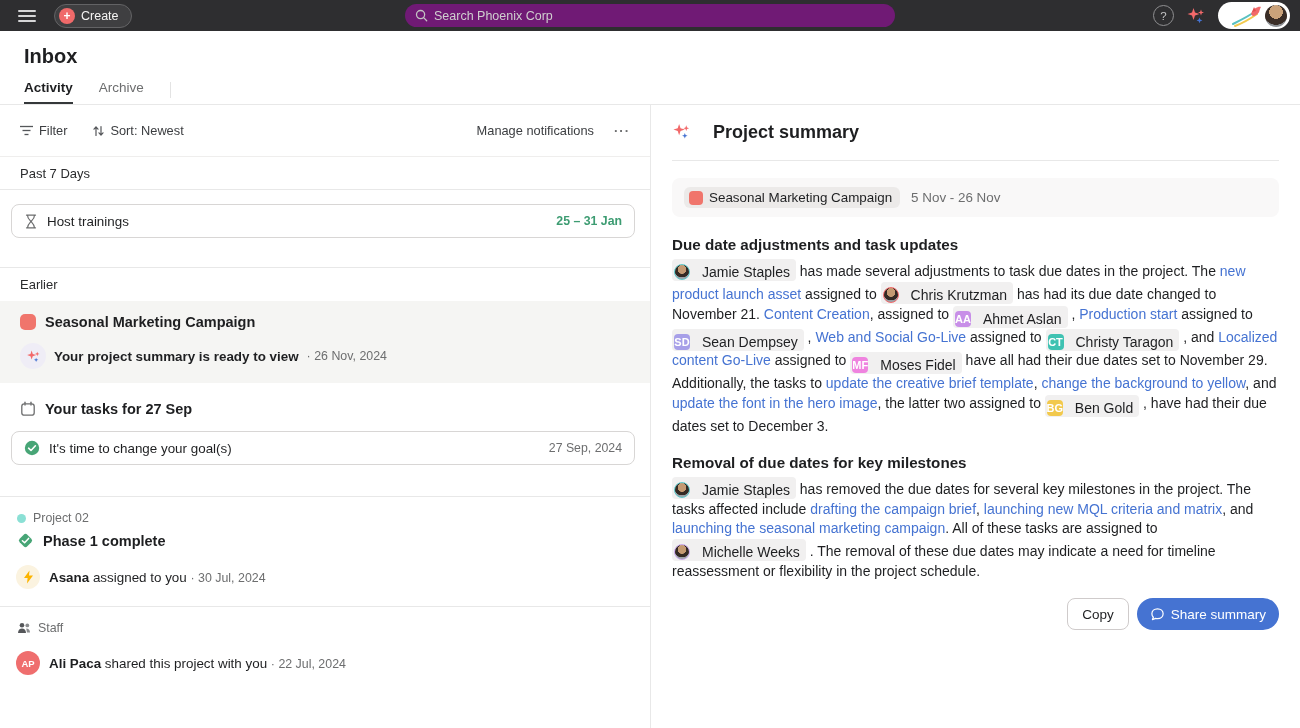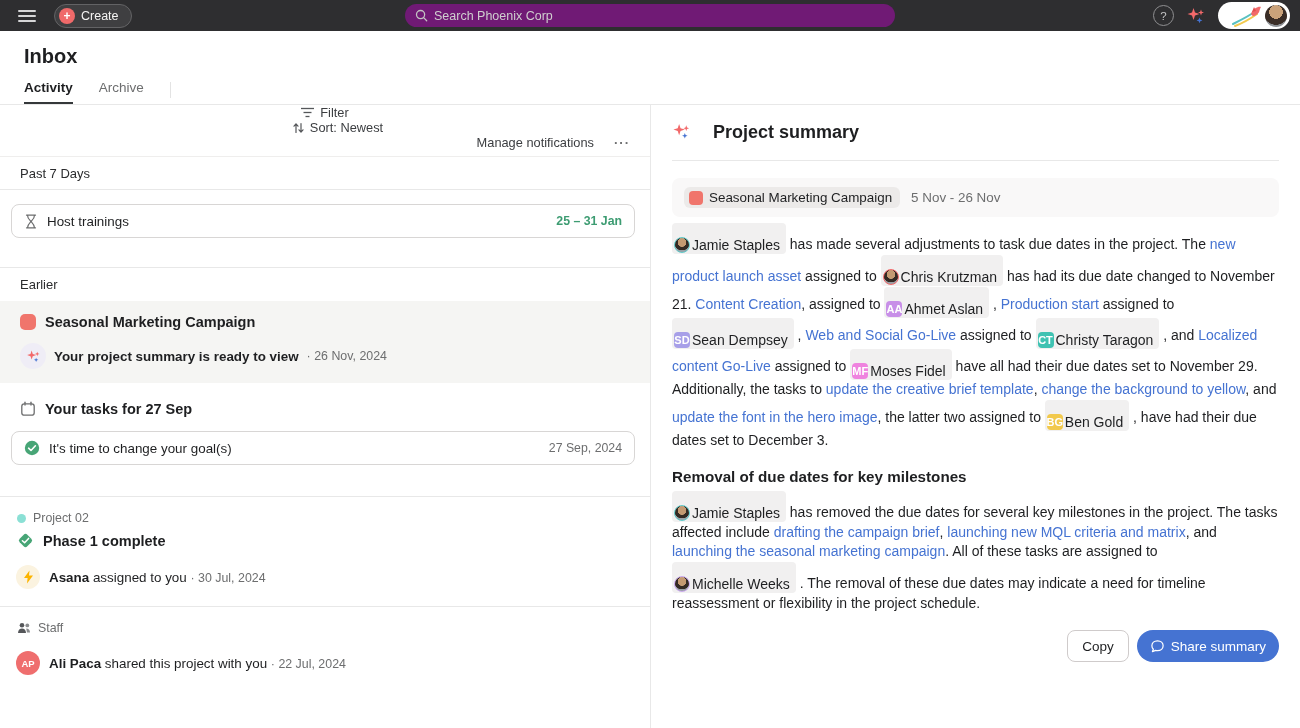--- a/index.html
+++ b/index.html
@@ -35,21 +35,21 @@
   .tab { font-size:13.5px; padding-bottom:9px; color:#6d6e6f; cursor:pointer; }
   .tab.active { color:#1e1f21; font-weight:600; box-shadow:inset 0 -2px #35383a; }
   .tab-sep { width:1px; height:16px; background:#e3e3e3; margin-bottom:6px; }
 
   
   .main { display:flex; height:627px; }
   .left-pane { width:651px; border-right:1px solid #e8e8e8; overflow:hidden; }
   .right-pane { flex:1; padding:0 21px; overflow:hidden; }
 
   
-  .ltoolbar { height:52px; display:flex; align-items:center; padding:0 20px; border-bottom:1px solid #efeeed;flex-direction:column; }
+  .ltoolbar { height:52px; display:flex; align-items:center; padding:0 20px; border-bottom:1px solid #efeeed; }
   .tool { display:flex; align-items:center; gap:6px; font-size:12.8px; color:#3b3d40; cursor:pointer; }
   .tool + .tool { margin-left:26px; }
   .ltoolbar-right { margin-left:auto; display:flex; align-items:center; gap:20px; }
   .manage-link { font-size:12.8px; color:#3b3d40; cursor:pointer; }
   .more-dots { font-size:13px; color:#6d6e6f; letter-spacing:1px; cursor:pointer; font-weight:700; }
 
   .band { height:33px; display:flex; align-items:center; padding:0 20px; font-size:13px; color:#2b2c2e; }
   .band.bordered { border-bottom:1px solid #e8e8e8; }
 
   .group { border-bottom:1px solid #e8e8e8; }
@@ -85,22 +85,22 @@
   .sum-title { font-size:18px; font-weight:700; }
   .r-divider { height:1px; background:#e8e8e8; margin-top:17px; }
   .banner { margin-top:17px; background:#f9f8f8; border-radius:8px; padding:9px 12px; display:flex; align-items:center; gap:11px; }
   .banner-chip { background:#eceae9; border-radius:6px; padding:3px 8px 3px 5px; display:flex; align-items:center; gap:6px;
     font-size:13.4px; cursor:pointer; }
   .banner-sq { width:14px; height:14px; border-radius:4px; }
   .banner-range { font-size:13.4px; color:#6d6e6f; }
   .sec-head { font-size:15.2px; font-weight:700; margin-top:19px; }
   .sec-par { font-size:14px; line-height:19.9px; margin-top:6px; color:#1e1f21; }
   .tlink { color:#4573d2; cursor:pointer; }
-  .uchip { display:inline-flex; align-items:center; gap:2px; background:#f1f0f0; border-radius:4px;
-    padding:14px 6px 1px 2px; vertical-align:-4px; line-height:16px; cursor:pointer; }
+  .uchip { display:inline-flex; align-items:center; gap:12px; background:#f1f0f0; border-radius:4px;
+    padding:5px 6px 1px 2px; vertical-align:-4px; line-height:16px; cursor:pointer; }
   .uinit { width:16px; height:16px; border-radius:4px; color:#fff; font-size:11px; font-weight:700;
     display:inline-flex; align-items:center; justify-content:center; }
   .uphoto { width:16px; height:16px; border-radius:50%; border:1.5px solid #ccc;
     background: radial-gradient(circle at 50% 32%, #c49a72 0 36%, #342a24 37% 66%, #9aa0a6 67%); }
   .actions { display:flex; justify-content:flex-end; gap:8px; margin-top:16px; }
   .btn-copy { height:32px; padding:0 14px; background:#fff; border:1px solid #cfcbcb; border-radius:8px;
     font-size:13.5px; color:#1e1f21; cursor:pointer; font-family:"Liberation Sans", sans-serif; }
   .btn-share { height:32px; padding:0 13px; background:#4573d2; border:none; border-radius:16px; color:#fff;
     font-size:13.5px; display:flex; align-items:center; gap:6px; cursor:pointer; font-family:"Liberation Sans", sans-serif; }
   svg { display:block; }
@@ -314,20 +314,21 @@
     <div class="r-divider"></div>
 
     <div class="banner">
       <span class="banner-chip">
         <span class="banner-sq" style="background:#f0756c"></span>
         <span>Seasonal Marketing Campaign</span>
       </span>
       <span class="banner-range">5 Nov - 26 Nov</span>
     </div>
 
+    <div class="sec-head">Due date adjustments and task updates</div>
     <div class="sec-par"><span class="uchip">
           <span class="uphoto" style="border-color: rgb(94, 201, 201);"></span>
           <span>Jamie Staples</span>
         </span> has made several adjustments to task due dates in the project. The <span class="tlink">new product launch asset</span> assigned to <span class="uchip">
           <span class="uphoto" style="border-color: rgb(242, 105, 106);"></span>
           <span>Chris Krutzman</span>
         </span> has had its due date changed to November 21. <span class="tlink">Content Creation</span>, assigned to <span class="uchip">
           <span class="uinit" style="background: rgb(200, 143, 232);">AA</span>
           <span>Ahmet Aslan</span>
         </span> , <span class="tlink">Production start</span> assigned to <span class="uchip">

